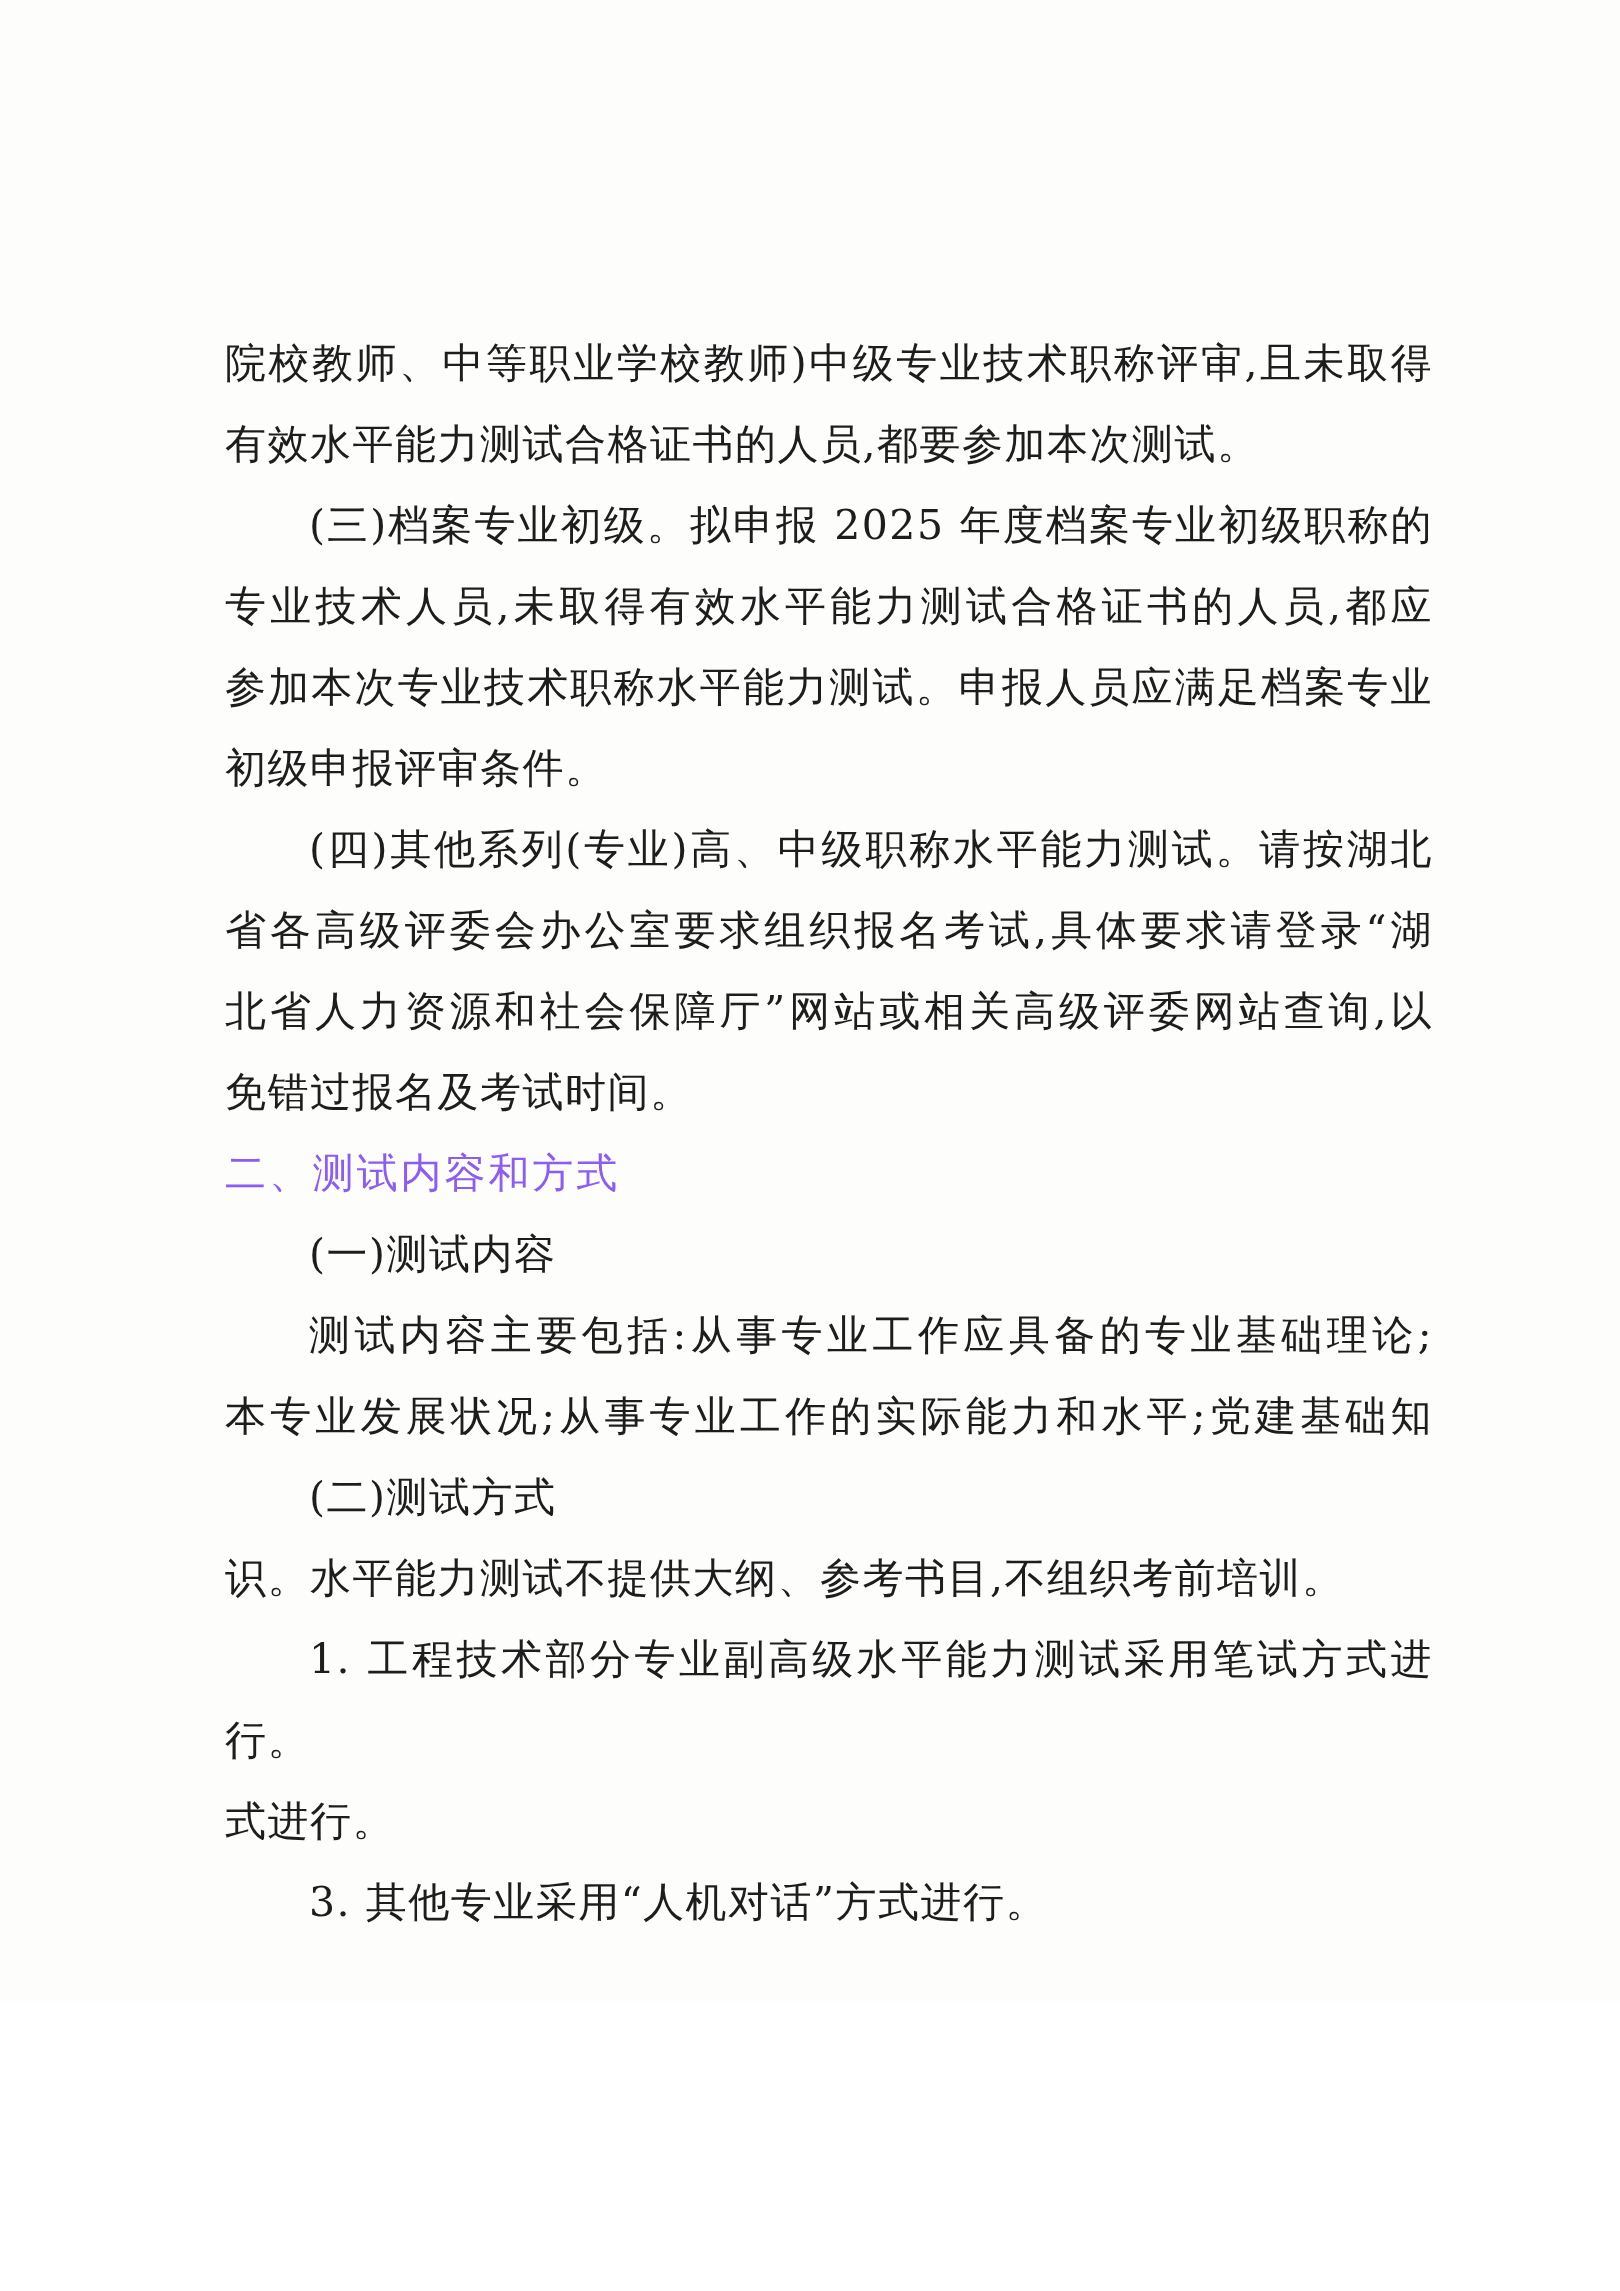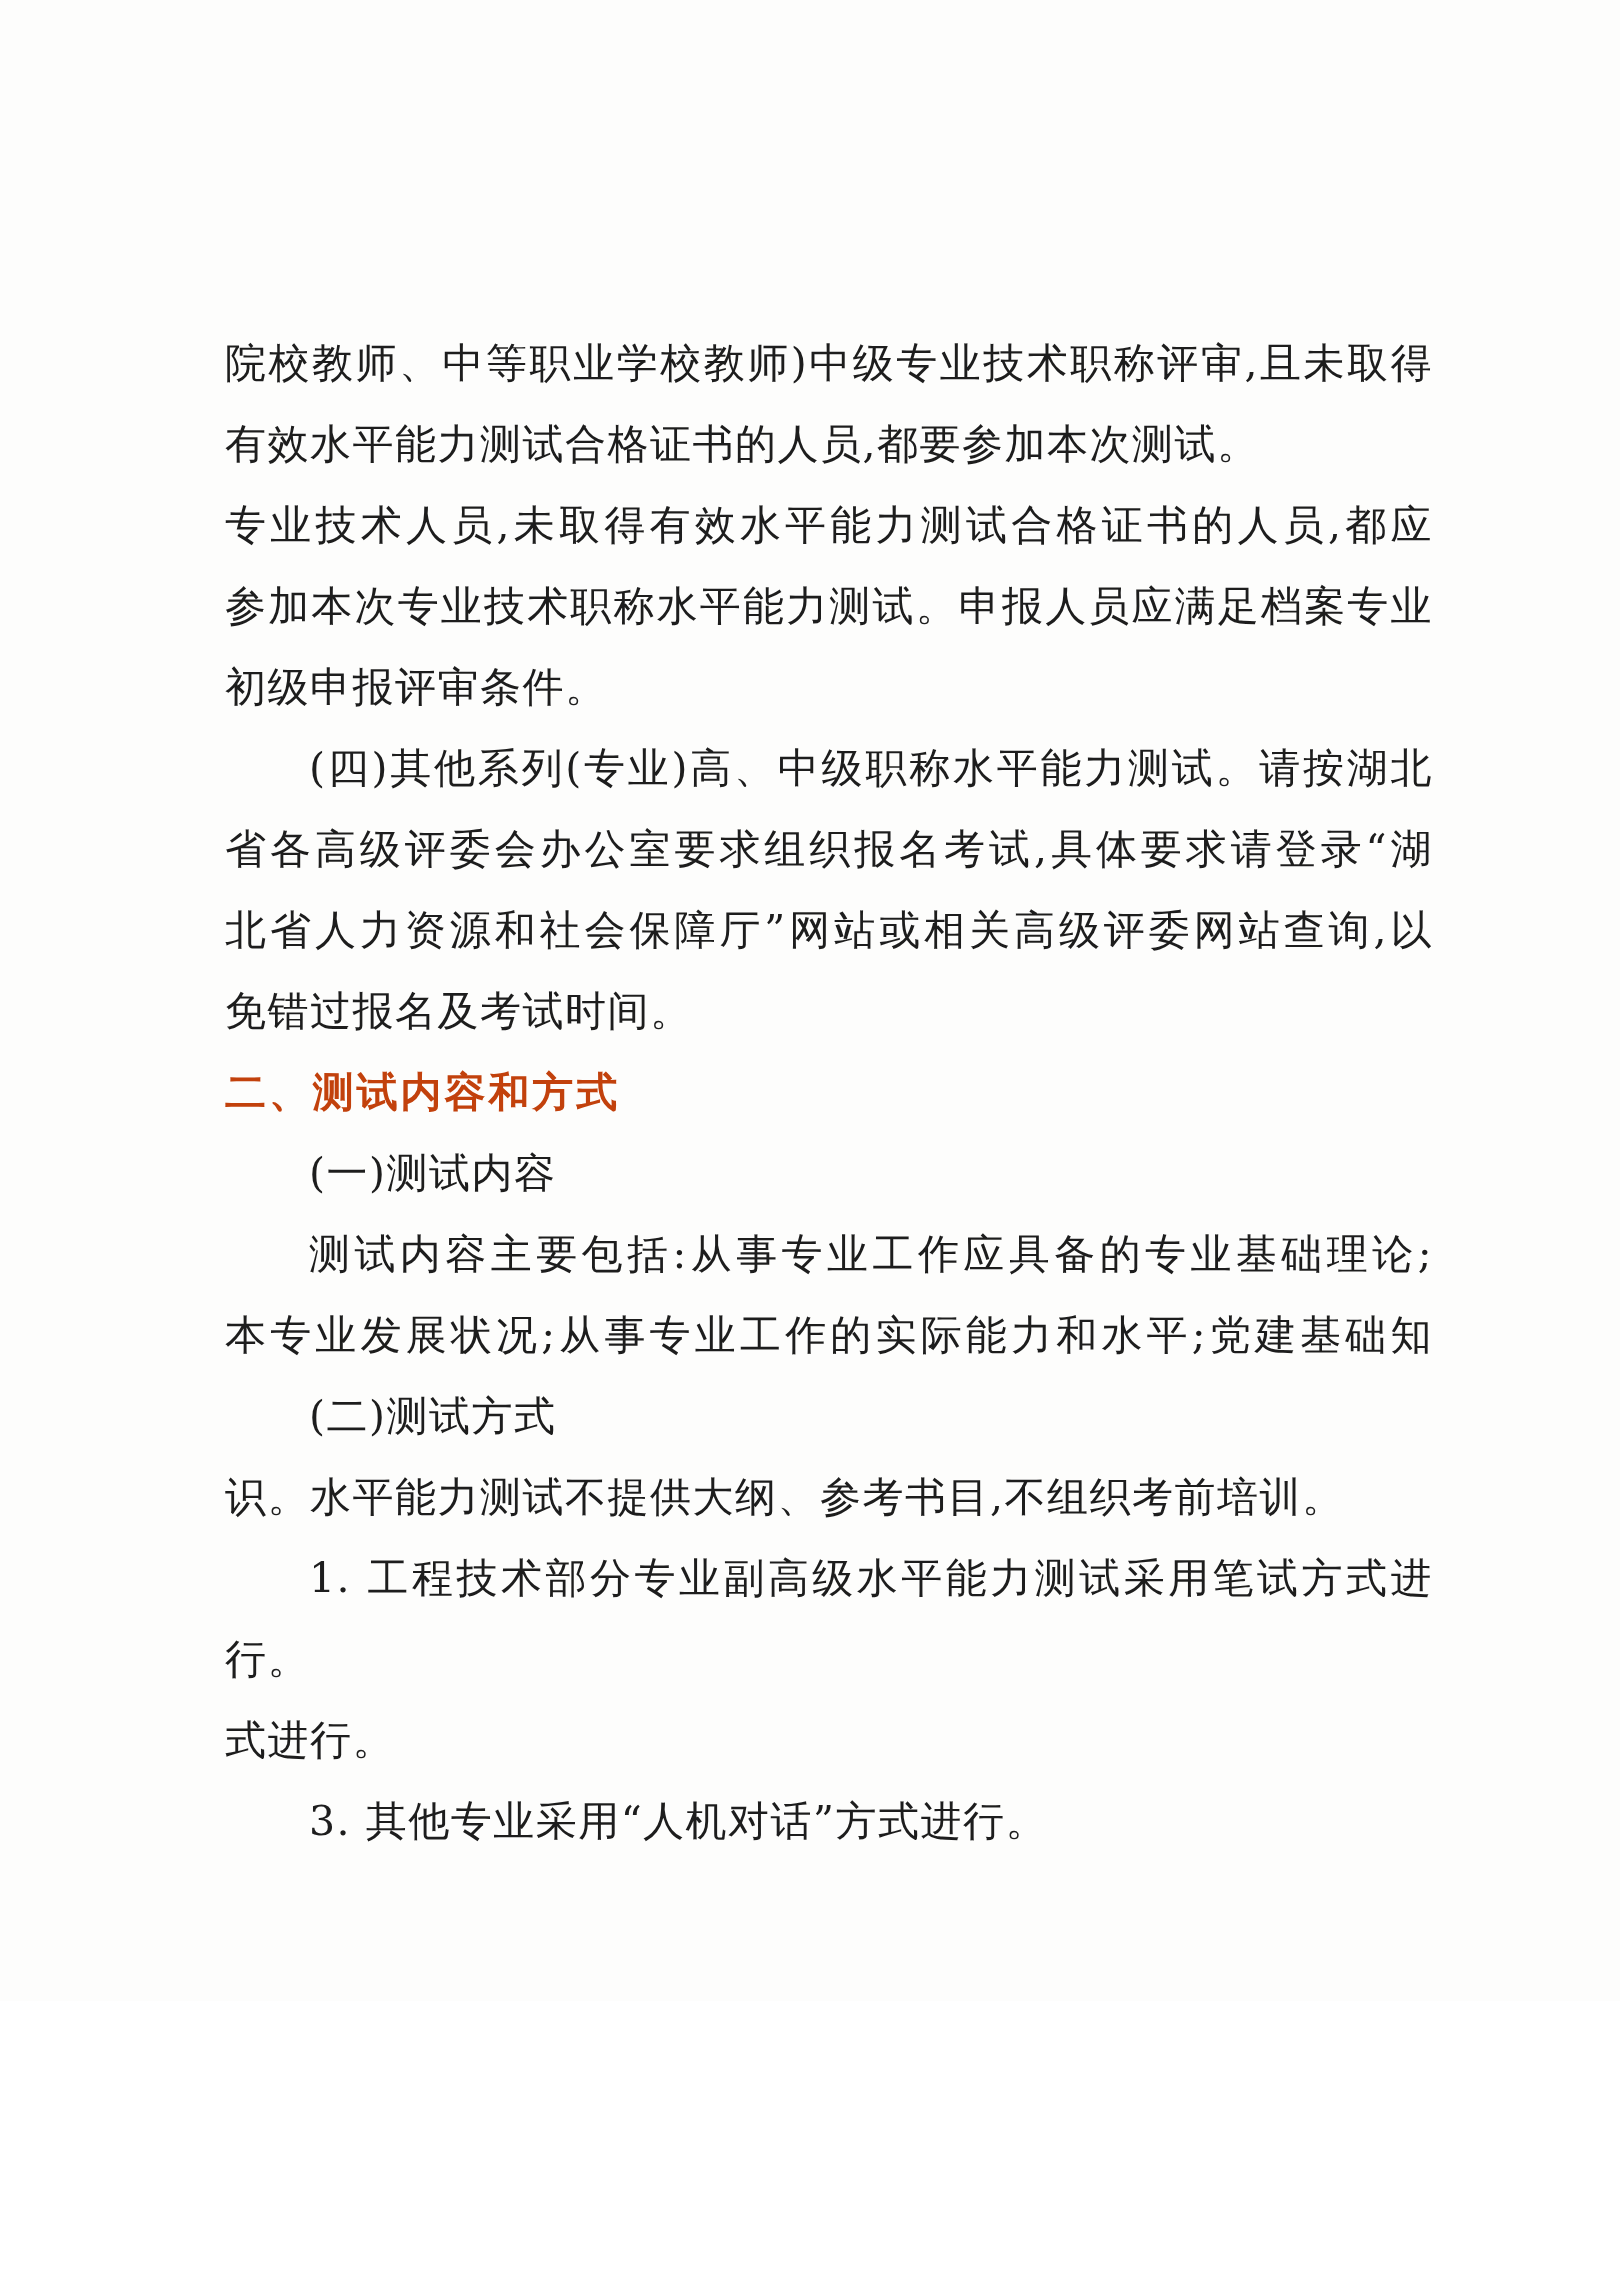--- a/index.html
+++ b/index.html
@@ -30,43 +30,44 @@
   }
   .line.fill {
     text-align: justify;
     text-align-last: justify;
   }
   .line.indent {
     text-indent: 84px;
   }
   .line.heading {
     font-family: "DejaVu Sans", "Liberation Sans", sans-serif;
-    font-weight: 700;
+    font-weight: 400;
     letter-spacing: 2.9px;
-    color: #c2410c;
+    color: #8b5cf6;
   }
   .pagenum {
     position: absolute;
     left: 225px;
     top: 2145px;
     height: 81px;
     line-height: 81px;
     font-size: 39px;
     letter-spacing: 7.8px;
     color: #222222;
     font-family: "DejaVu Serif", "Liberation Serif", serif;
   }
 </style>
 </head>
 <body>
 
 <div class="page">
   <div class="textblock">
       <div class="line body fill">院校教师、中等职业学校教师)中级专业技术职称评审,且未取得</div>
       <div class="line body">有效水平能力测试合格证书的人员,都要参加本次测试。</div>
+      <div class="line indent fill">(三)档案专业初级。拟申报 2025 年度档案专业初级职称的</div>
       <div class="line body fill">专业技术人员,未取得有效水平能力测试合格证书的人员,都应</div>
       <div class="line body fill">参加本次专业技术职称水平能力测试。申报人员应满足档案专业</div>
       <div class="line body">初级申报评审条件。</div>
       <div class="line indent fill">(四)其他系列(专业)高、中级职称水平能力测试。请按湖北</div>
       <div class="line body fill">省各高级评委会办公室要求组织报名考试,具体要求请登录“湖</div>
       <div class="line body fill">北省人力资源和社会保障厅”网站或相关高级评委网站查询,以</div>
       <div class="line body">免错过报名及考试时间。</div>
       <div class="line heading">二、测试内容和方式</div>
       <div class="line indent">(一)测试内容</div>
       <div class="line indent fill">测试内容主要包括:从事专业工作应具备的专业基础理论;</div>

